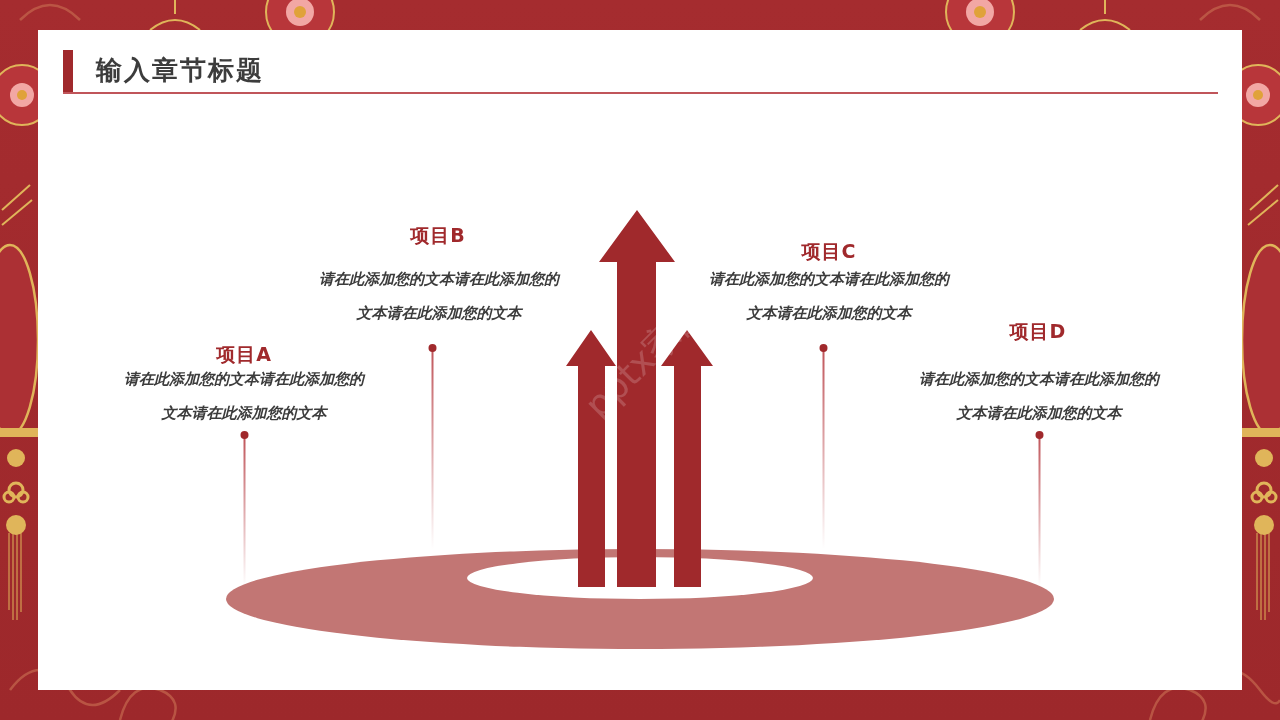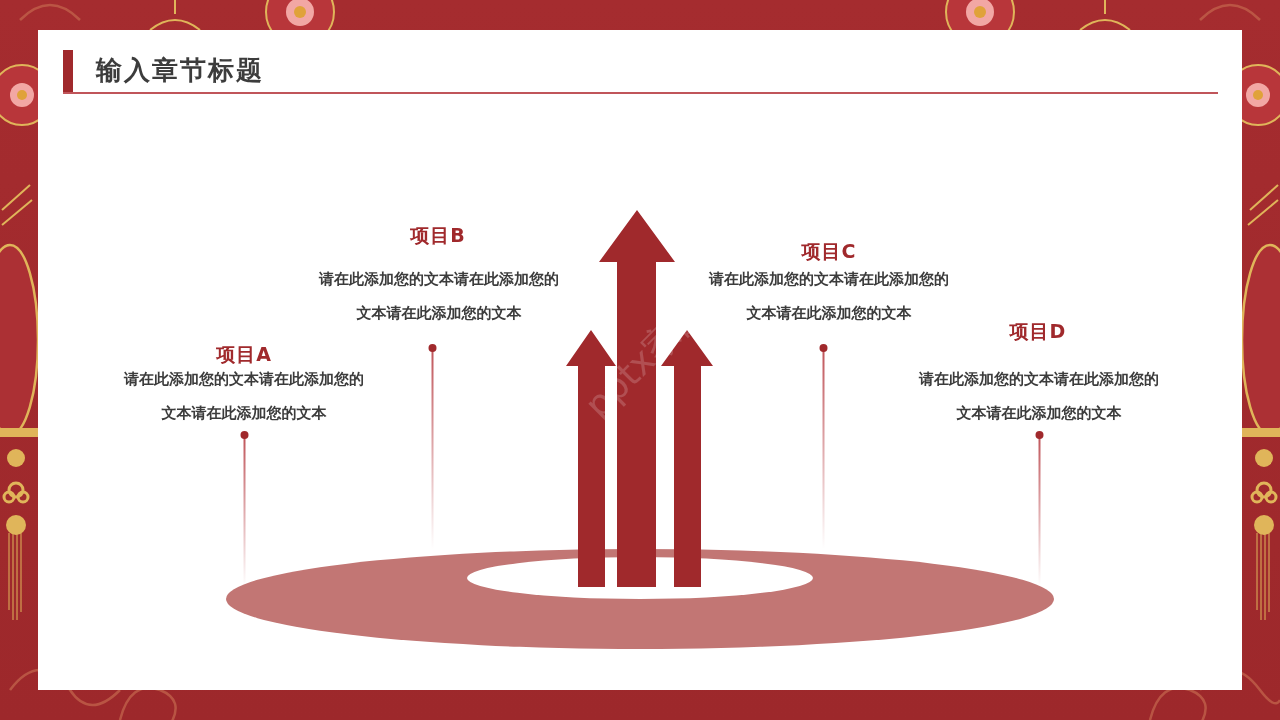--- a/index.html
+++ b/index.html
@@ -25,21 +25,21 @@
     position:absolute; left:25px; top:62px; width:1155px; height:2px;
     background:#c0555a;
   }
   .diagram { position:absolute; left:0; top:0; width:1280px; height:720px; }
   .item-head {
     position:absolute; font-size:19px; font-weight:bold; color:#a0292c;
     text-align:center; width:200px; letter-spacing:1px;
   }
   .item-body {
     position:absolute; font-size:15px; font-weight:bold; color:#3c3c3c;
-    text-align:center; width:320px; line-height:34px;
+    text-align:center; width:320px; line-height:34px;font-style:italic;
   }
   .item-body span { display:block; }
 </style>
 </head>
 <body>
 
 <svg class="bg-deco" viewBox="0 0 1280 720" xmlns="http://www.w3.org/2000/svg">
   <defs>
     <linearGradient id="redgrad" x1="0" y1="0" x2="0" y2="1">
       <stop offset="0" stop-color="#a52c2f"></stop>

